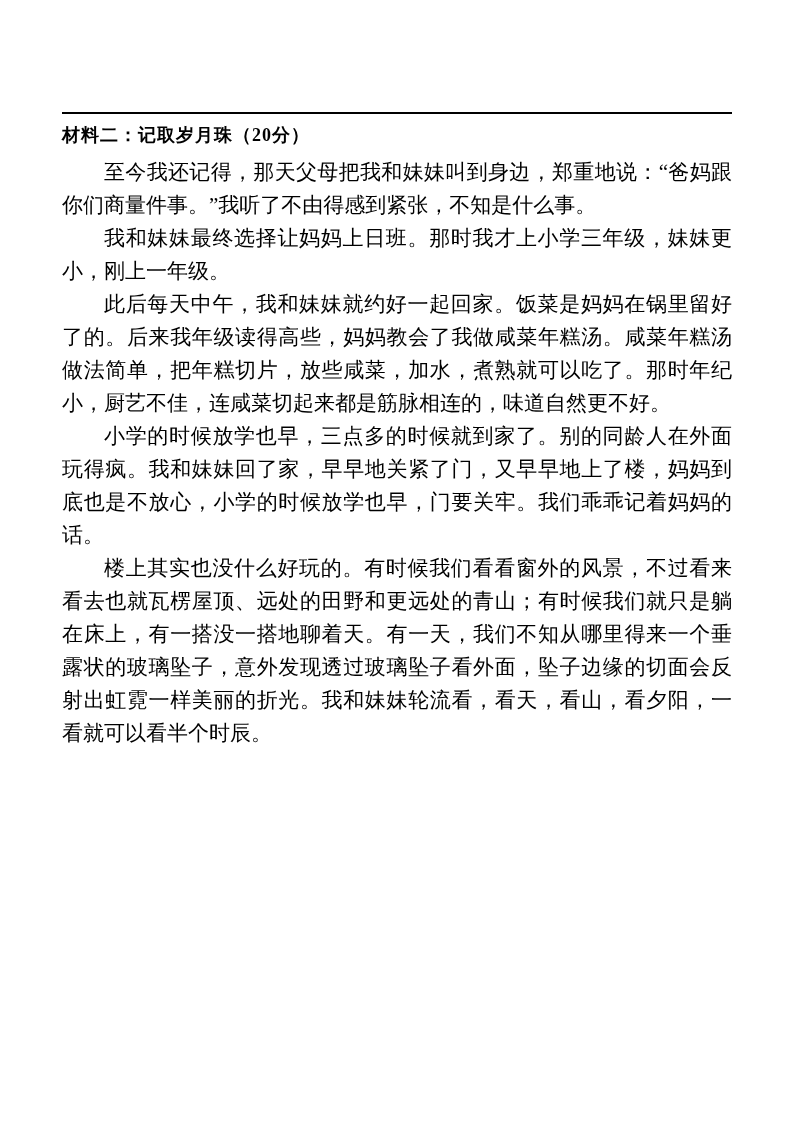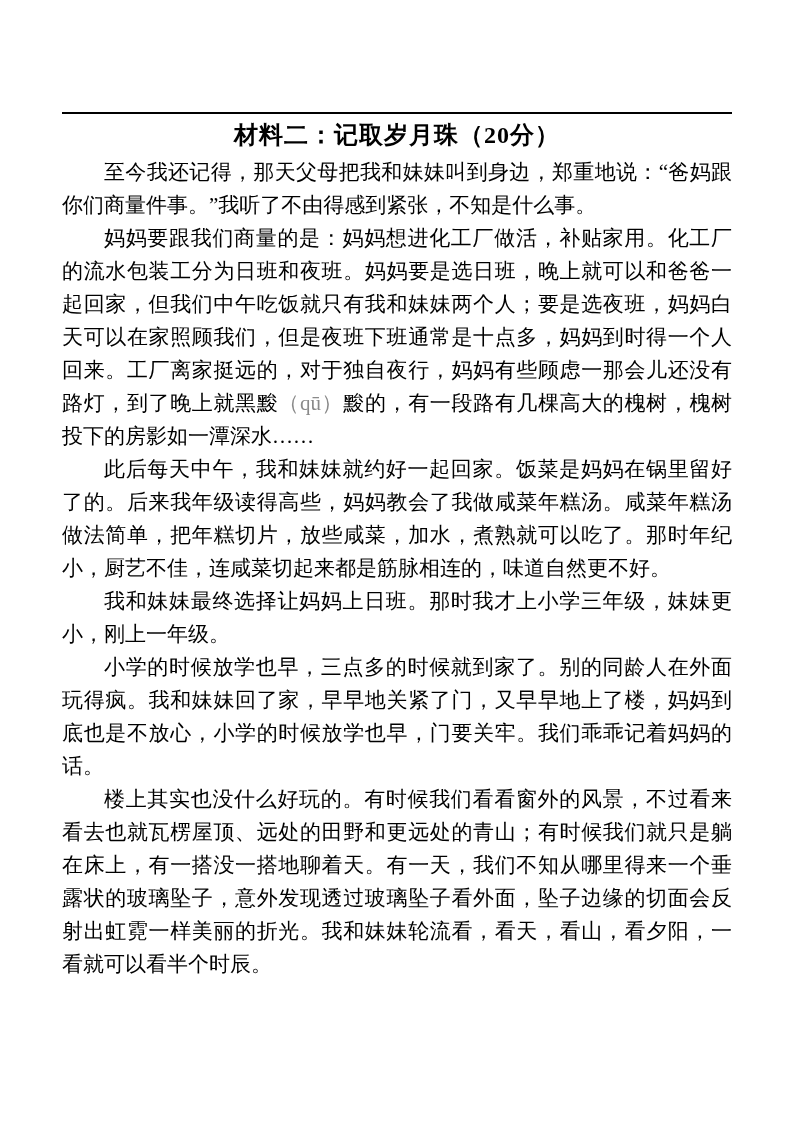--- a/index.html
+++ b/index.html
@@ -20,22 +20,22 @@
     height: 1123px;
     padding: 0 62px;
   }
   .divider {
     height: 0;
     border-top: 2px solid #000000;
     margin-top: 112px;
   }
   .doc-title {
     margin: 0;
-    text-align: center;
-    font-size: 24px;
+    text-align: left;
+    font-size: 18px;
     font-weight: bold;
     line-height: 42px;
     letter-spacing: 1px;
   }
   .content p {
     margin: 0;
     font-size: 21px;
     line-height: 33px;
     text-align: justify;
     text-indent: 2em;
@@ -50,25 +50,24 @@
 <div class="page">
 
   <div class="divider"></div>
 
   <h1 class="doc-title">材料二：记取岁月珠（20分）</h1>
 
   <div class="content">
 
     <p>至今我还记得，那天父母把我和妹妹叫到身边，郑重地说：“爸妈跟你们商量件事。”我听了不由得感到紧张，不知是什么事。</p>
 
-    <p><span>妈妈要跟我们商量的是：妈妈想进化工厂做活，补贴家用。化工厂的流水包装工分为日班和夜班。妈妈要是选日班，晚上就可以和爸爸一起回家，但我们中午吃饭就只有我和妹妹两个人；要是选夜班，妈妈白天可以在家照顾我们，但是夜班下班通常是十点多，妈妈到时得一个人回来。工厂离家挺远的，对于独自夜行，妈妈有些顾虑一那会儿还没有路灯，到了晚上就黑黢</span><span class="pinyin">（qū）</span><span>黢的，有一段路有几棵高大的槐树，槐树投下的房影如一潭深水……</span></p>
+
+    <p>我和妹妹最终选择让妈妈上日班。那时我才上小学三年级，妹妹更小，刚上一年级。</p>
 
     <p>此后每天中午，我和妹妹就约好一起回家。饭菜是妈妈在锅里留好了的。后来我年级读得高些，妈妈教会了我做咸菜年糕汤。咸菜年糕汤做法简单，把年糕切片，放些咸菜，加水，煮熟就可以吃了。那时年纪小，厨艺不佳，连咸菜切起来都是筋脉相连的，味道自然更不好。</p>
-
-    <p>我和妹妹最终选择让妈妈上日班。那时我才上小学三年级，妹妹更小，刚上一年级。</p>
 
     <p>小学的时候放学也早，三点多的时候就到家了。别的同龄人在外面玩得疯。我和妹妹回了家，早早地关紧了门，又早早地上了楼，妈妈到底也是不放心，小学的时候放学也早，门要关牢。我们乖乖记着妈妈的话。</p>
 
     <p>楼上其实也没什么好玩的。有时候我们看看窗外的风景，不过看来看去也就瓦楞屋顶、远处的田野和更远处的青山；有时候我们就只是躺在床上，有一搭没一搭地聊着天。有一天，我们不知从哪里得来一个垂露状的玻璃坠子，意外发现透过玻璃坠子看外面，坠子边缘的切面会反射出虹霓一样美丽的折光。我和妹妹轮流看，看天，看山，看夕阳，一看就可以看半个时辰。</p>
 
   </div>
 
 </div>
 
 </body></html>

